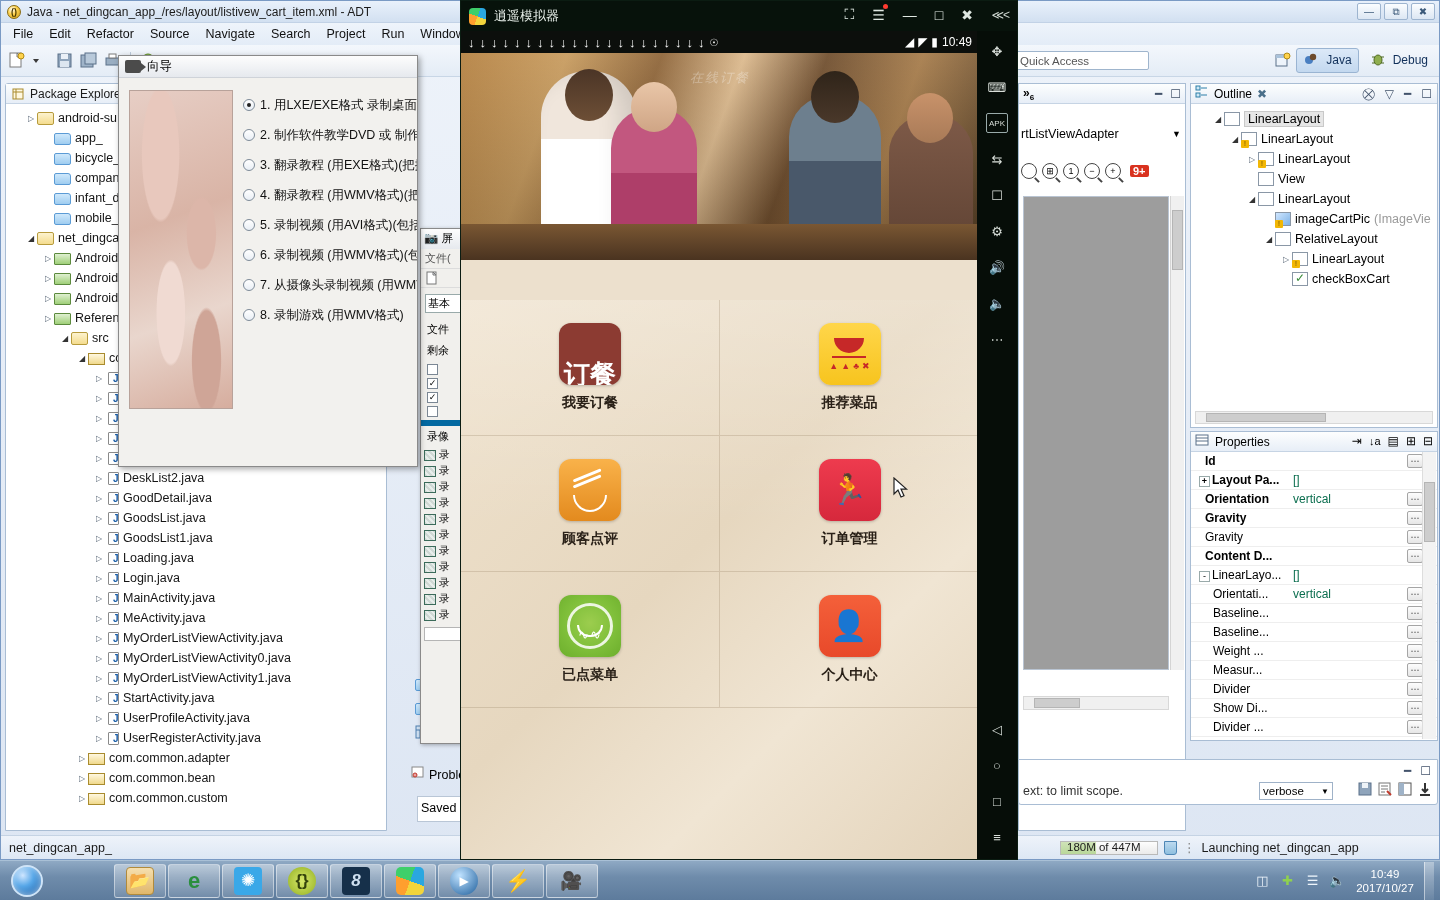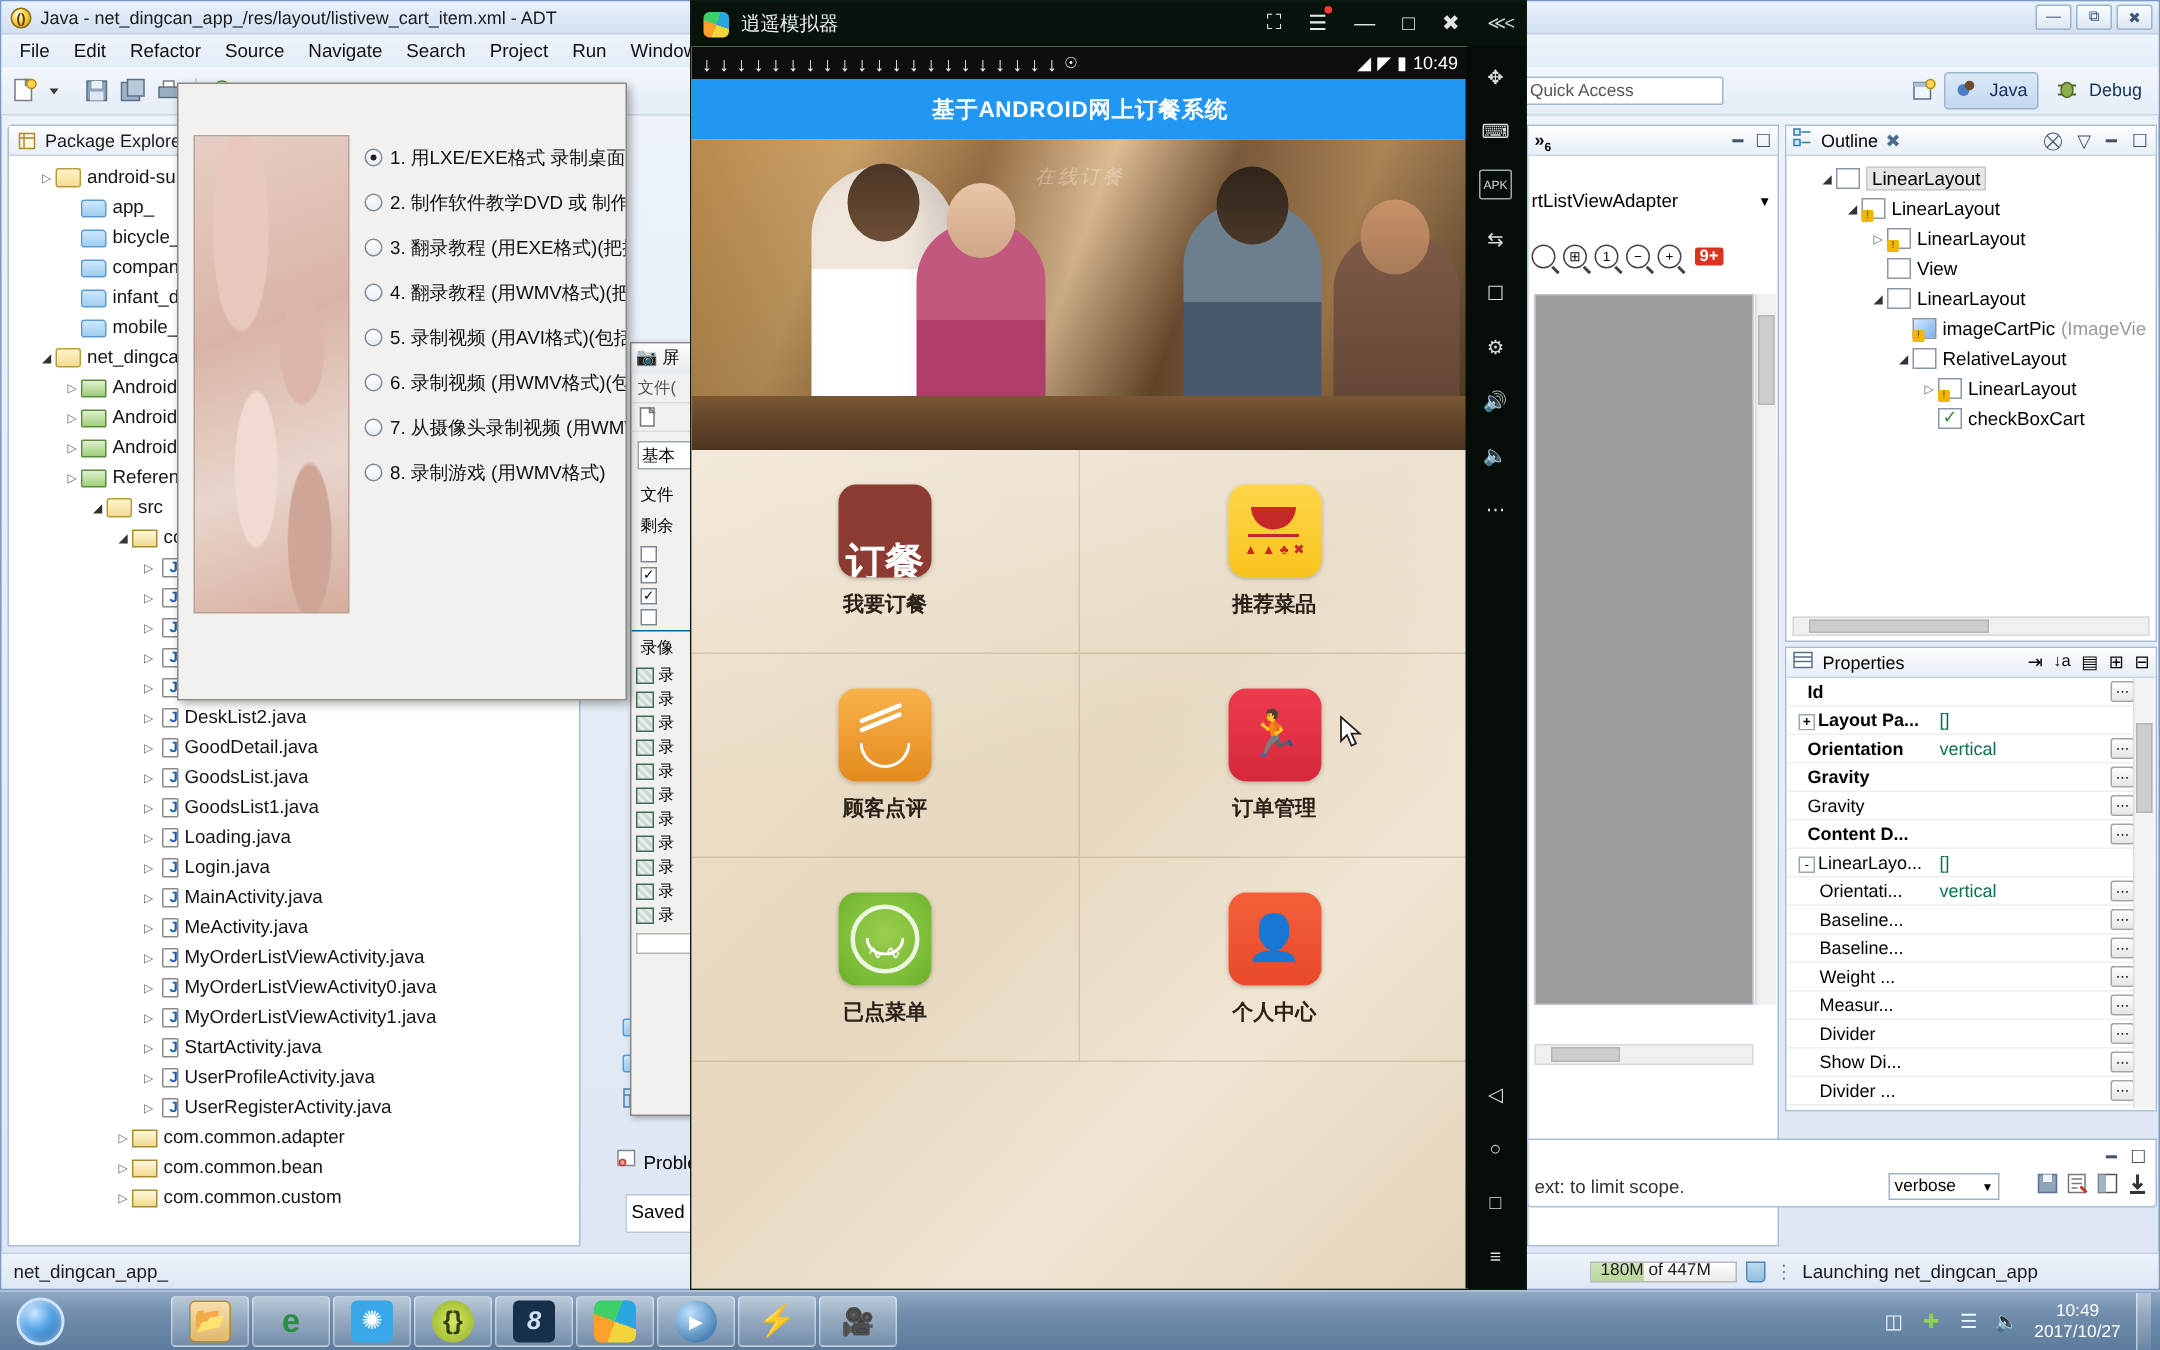--- a/index.html
+++ b/index.html
@@ -981,21 +981,21 @@
           <path d="M8 1l3 3H8z" fill="#e5eaf0" stroke="#777"></path>
         </svg>
     </div>
     <div class="rec-tab">基本</div>
     <div class="rec-lbl">文件</div>
     <div class="rec-lbl">剩余</div>
     <div class="rec-chk"></div>
     <div class="rec-chk">✓</div>
     <div class="rec-chk">✓</div>
     <div class="rec-chk"></div>
-    <div class="rec-lbl" style="border-top:1px solid #0369a1;">录像</div>
+    <div class="rec-lbl" style="border-top:6px solid #0369a1;">录像</div>
     <div id="rec-list">
         <div class="rec-listitem">
           <span class="rec-sq"></span>
           <span>录</span>
         </div>
         <div class="rec-listitem">
           <span class="rec-sq"></span>
           <span>录</span>
         </div>
         <div class="rec-listitem">
@@ -1032,20 +1032,24 @@
         </div>
         <div class="rec-listitem">
           <span class="rec-sq"></span>
           <span>录</span>
         </div>
       </div>
     <div style="margin:4px 3px; height:14px; border:1px solid #b5b5b5; background:#fff;"></div>
   </div>
 
   <div class="wizard">
+    <div class="wiz-title">
+      <span class="wiz-camicon"></span>
+      <span>向导</span>
+    </div>
     <div class="wiz-body">
       <div class="wiz-thumb"></div>
       <div class="wiz-options" id="wiz-options">
           <div class="wopt">
             <span class="radio sel"></span>
             <span>1. 用LXE/EXE格式  录制桌面操作过程</span>
           </div>
           <div class="wopt">
             <span class="radio"></span>
             <span>2. 制作软件教学DVD 或  制作上传到视频</span>
@@ -1119,21 +1123,20 @@
           <span style="font-size:10px;">☉</span>
         </div>
         <div class="and-right">
           <span>◢</span>
           <span>◤</span>
           <span>▮</span>
           <span>10:49</span>
         </div>
       </div>
 
-      <div class="app-title-bar">基于ANDROID网上订餐系统</div>
 
       <div class="banner">
         <div class="wm">在线订餐</div>
         <div class="person1"></div>
         <div class="person2"></div>
         <div class="person3"></div>
         <div class="person4"></div>
         <div class="tbl"></div>
       </div>
 

